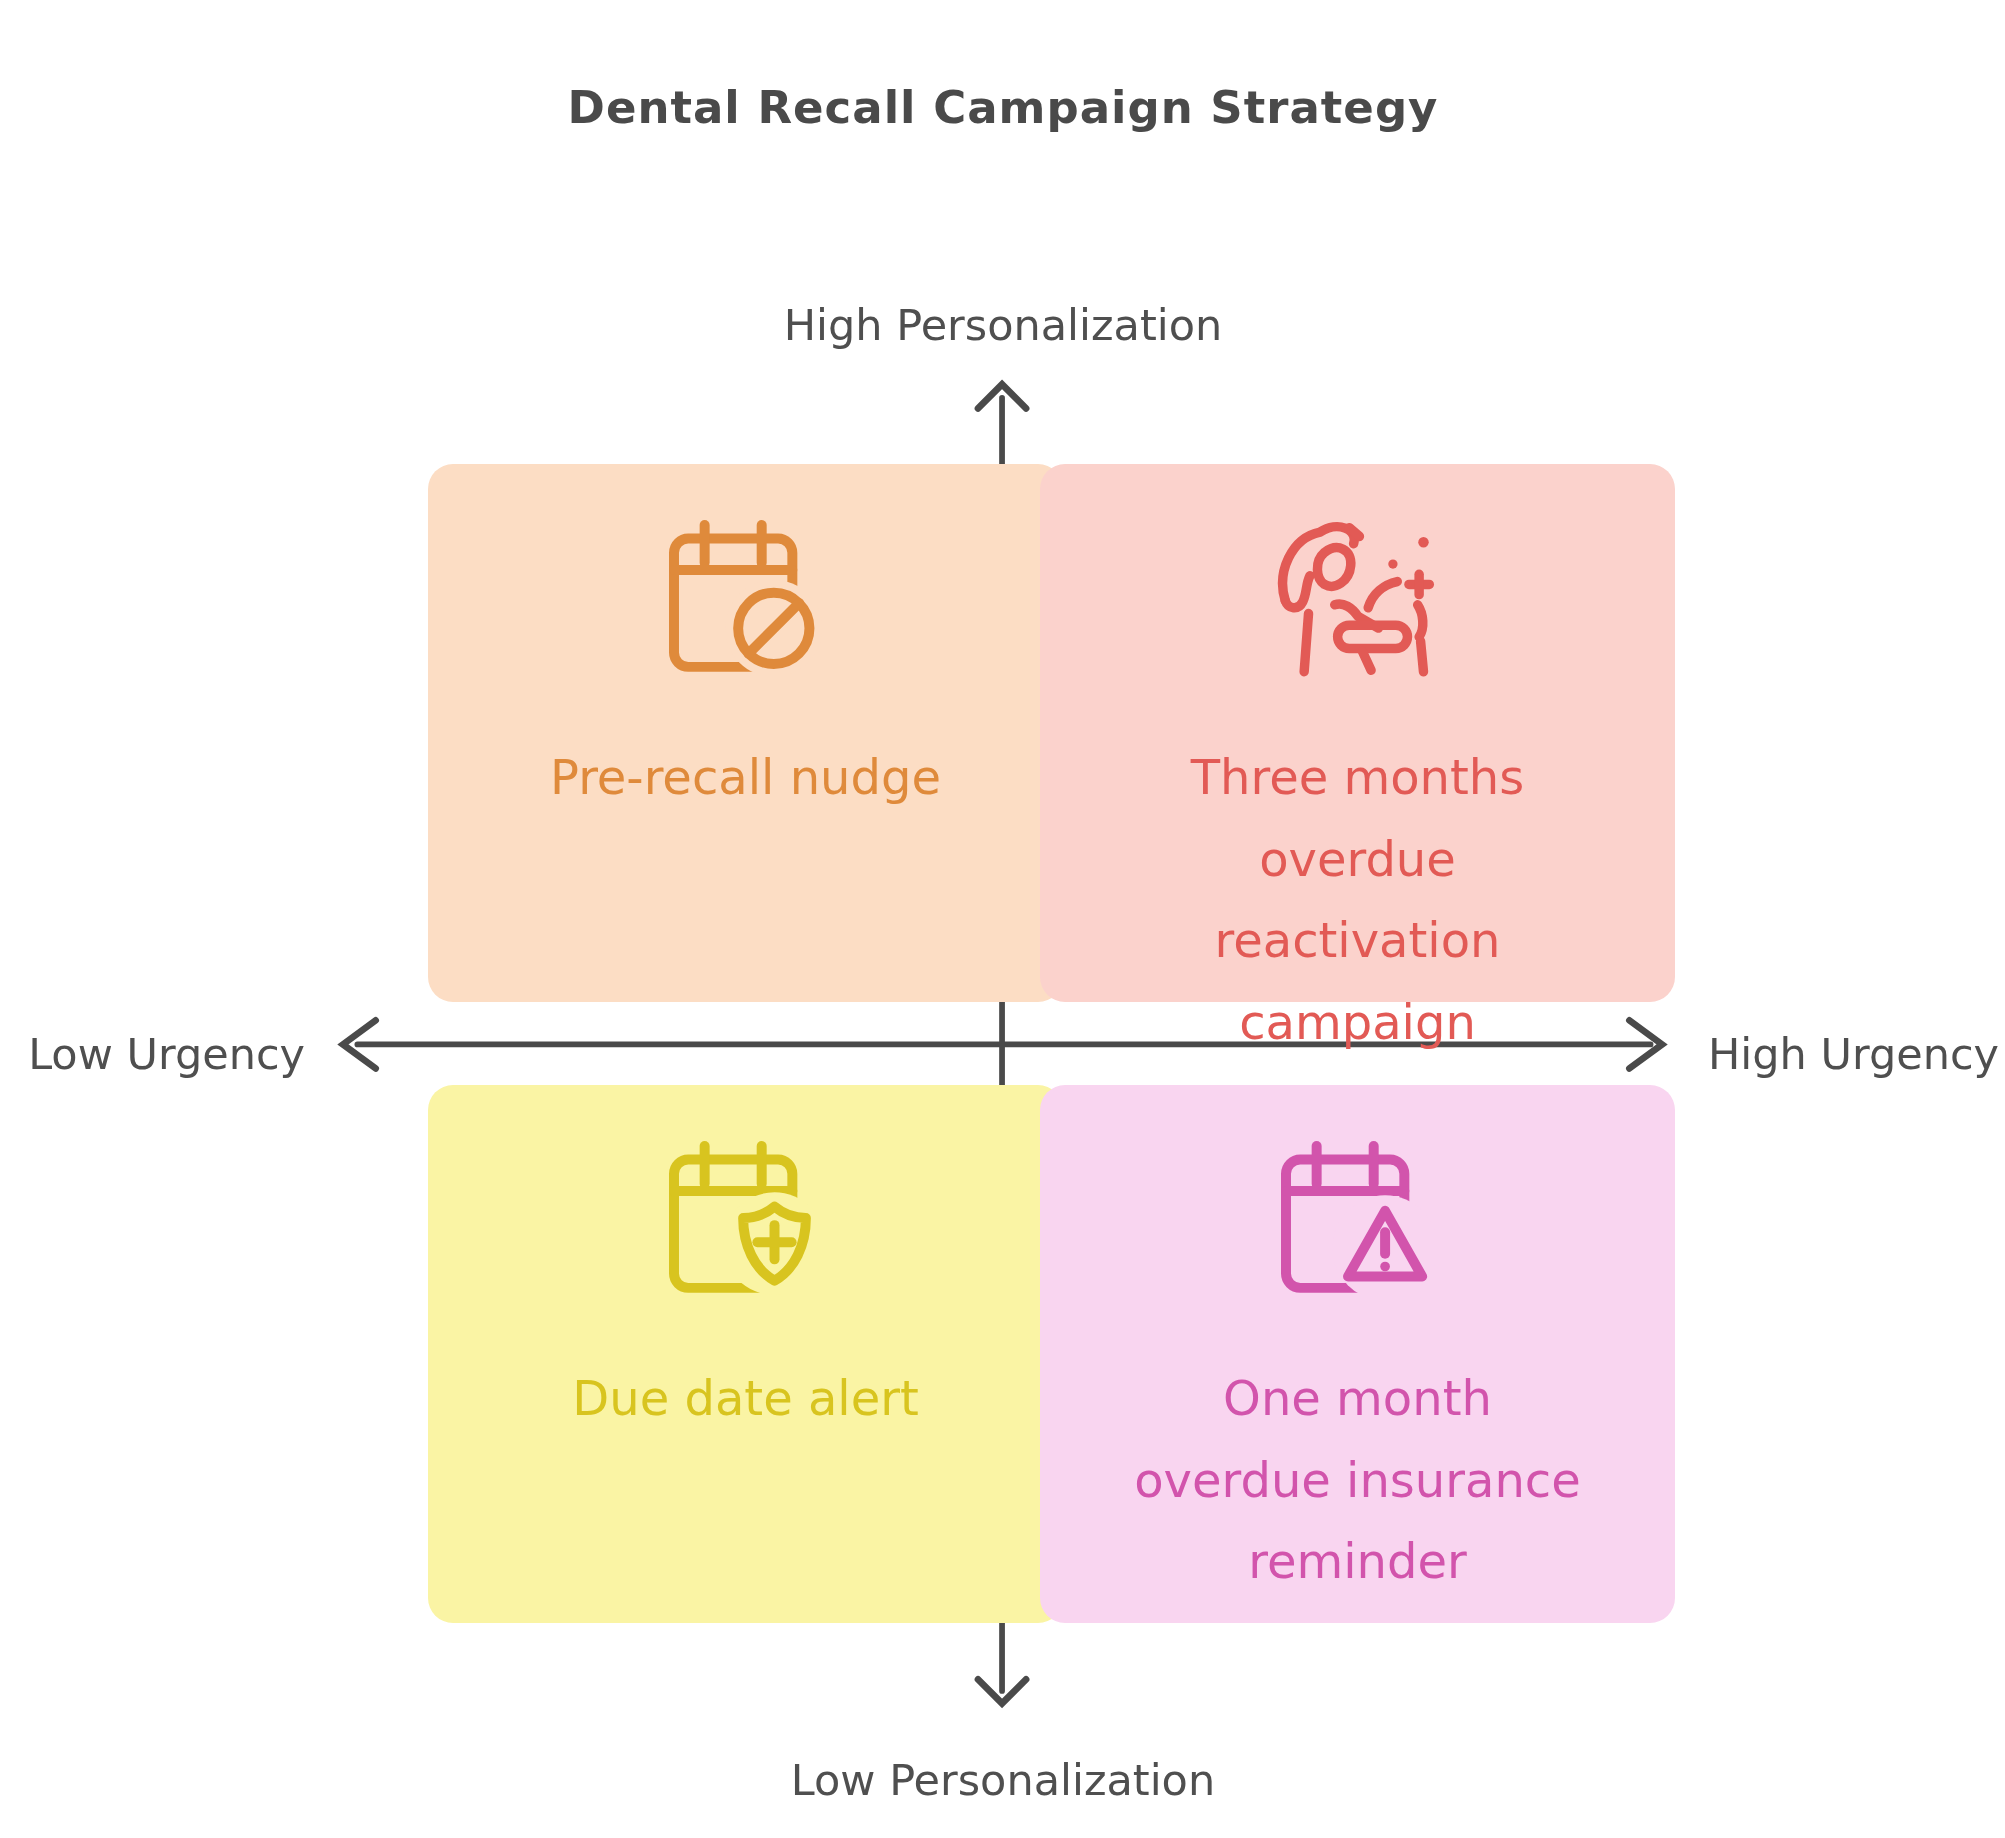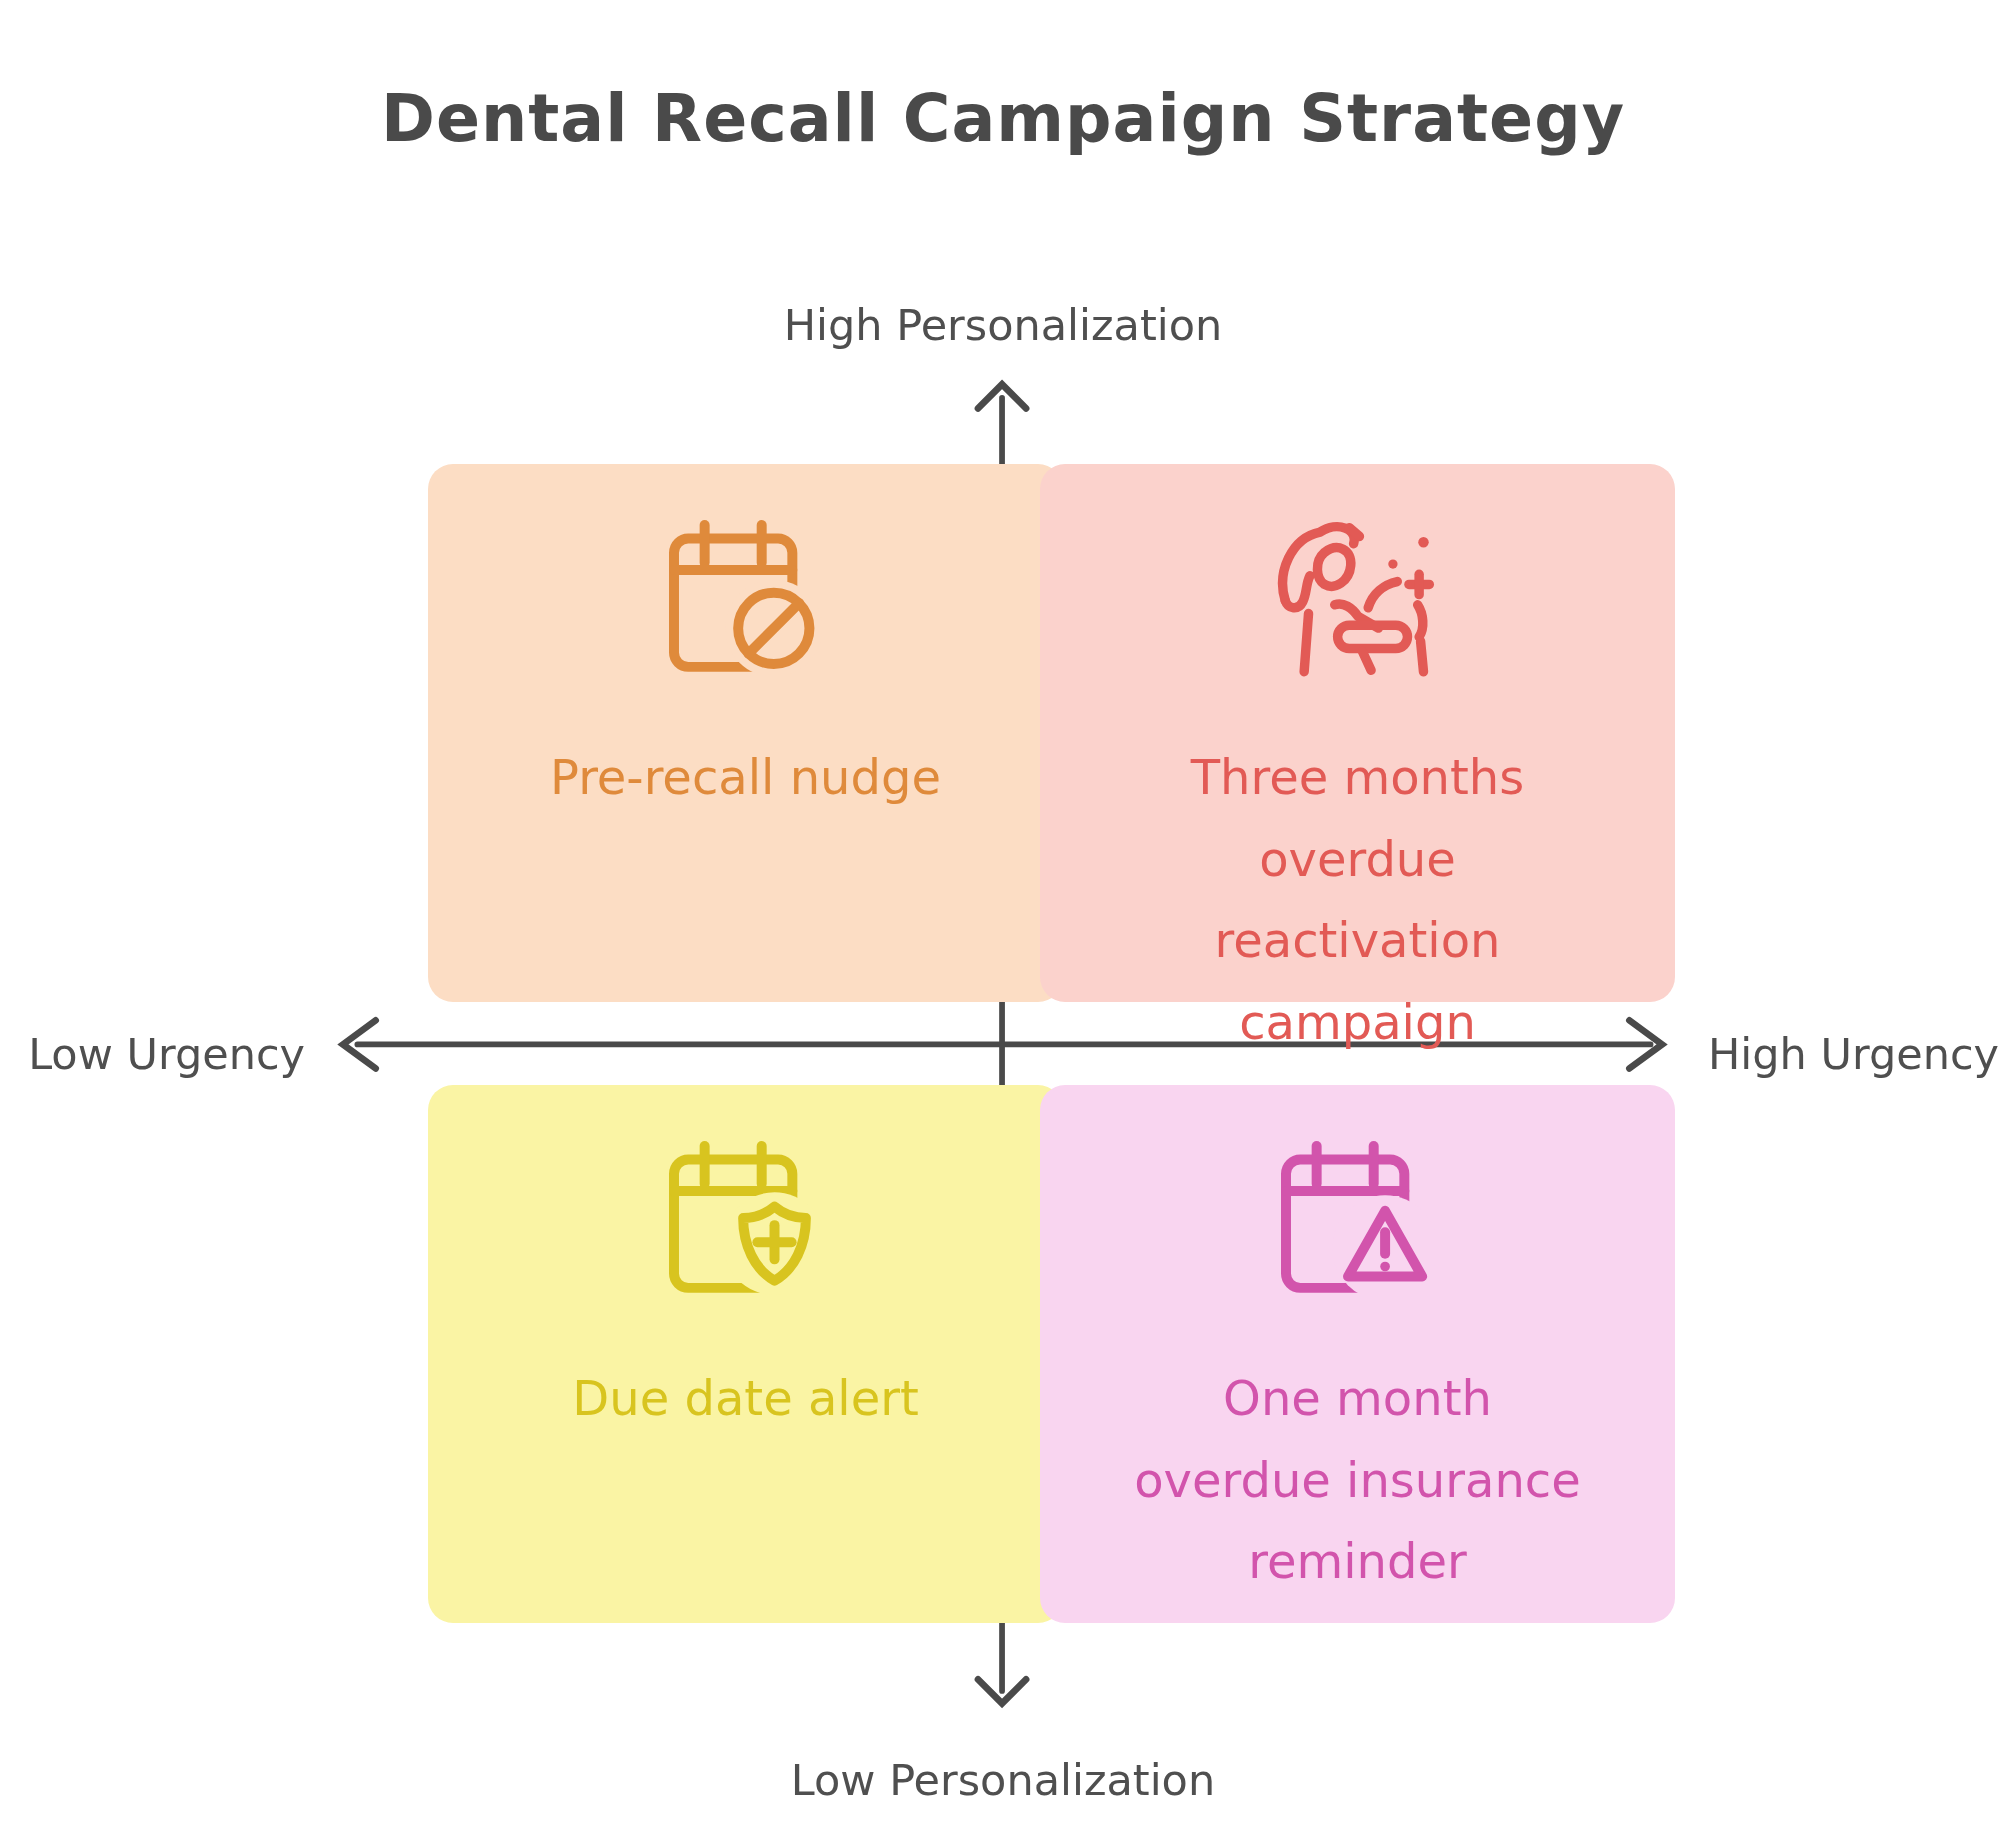--- a/index.html
+++ b/index.html
@@ -9,21 +9,21 @@
     height: 1839px;
     background: #ffffff;
     font-family: "DejaVu Sans", "Liberation Sans", sans-serif;
     overflow: hidden;
   }
   .chart-title {
     position: absolute;
     top: 81px; left: 0; width: 100%;
     margin: 0;
     text-align: center;
-    font-size: 65px;
+    font-size: 45px;
     font-weight: bold;
     letter-spacing: 1px;
     color: var(--title-color, #4A4A4A);
   }
   .axes-svg { position: absolute; top: 0; left: 0; }
   .axis-label {
     position: absolute;
     font-size: 43px;
     color: var(--axis-label-color, #4F4F4F);
     white-space: nowrap;

